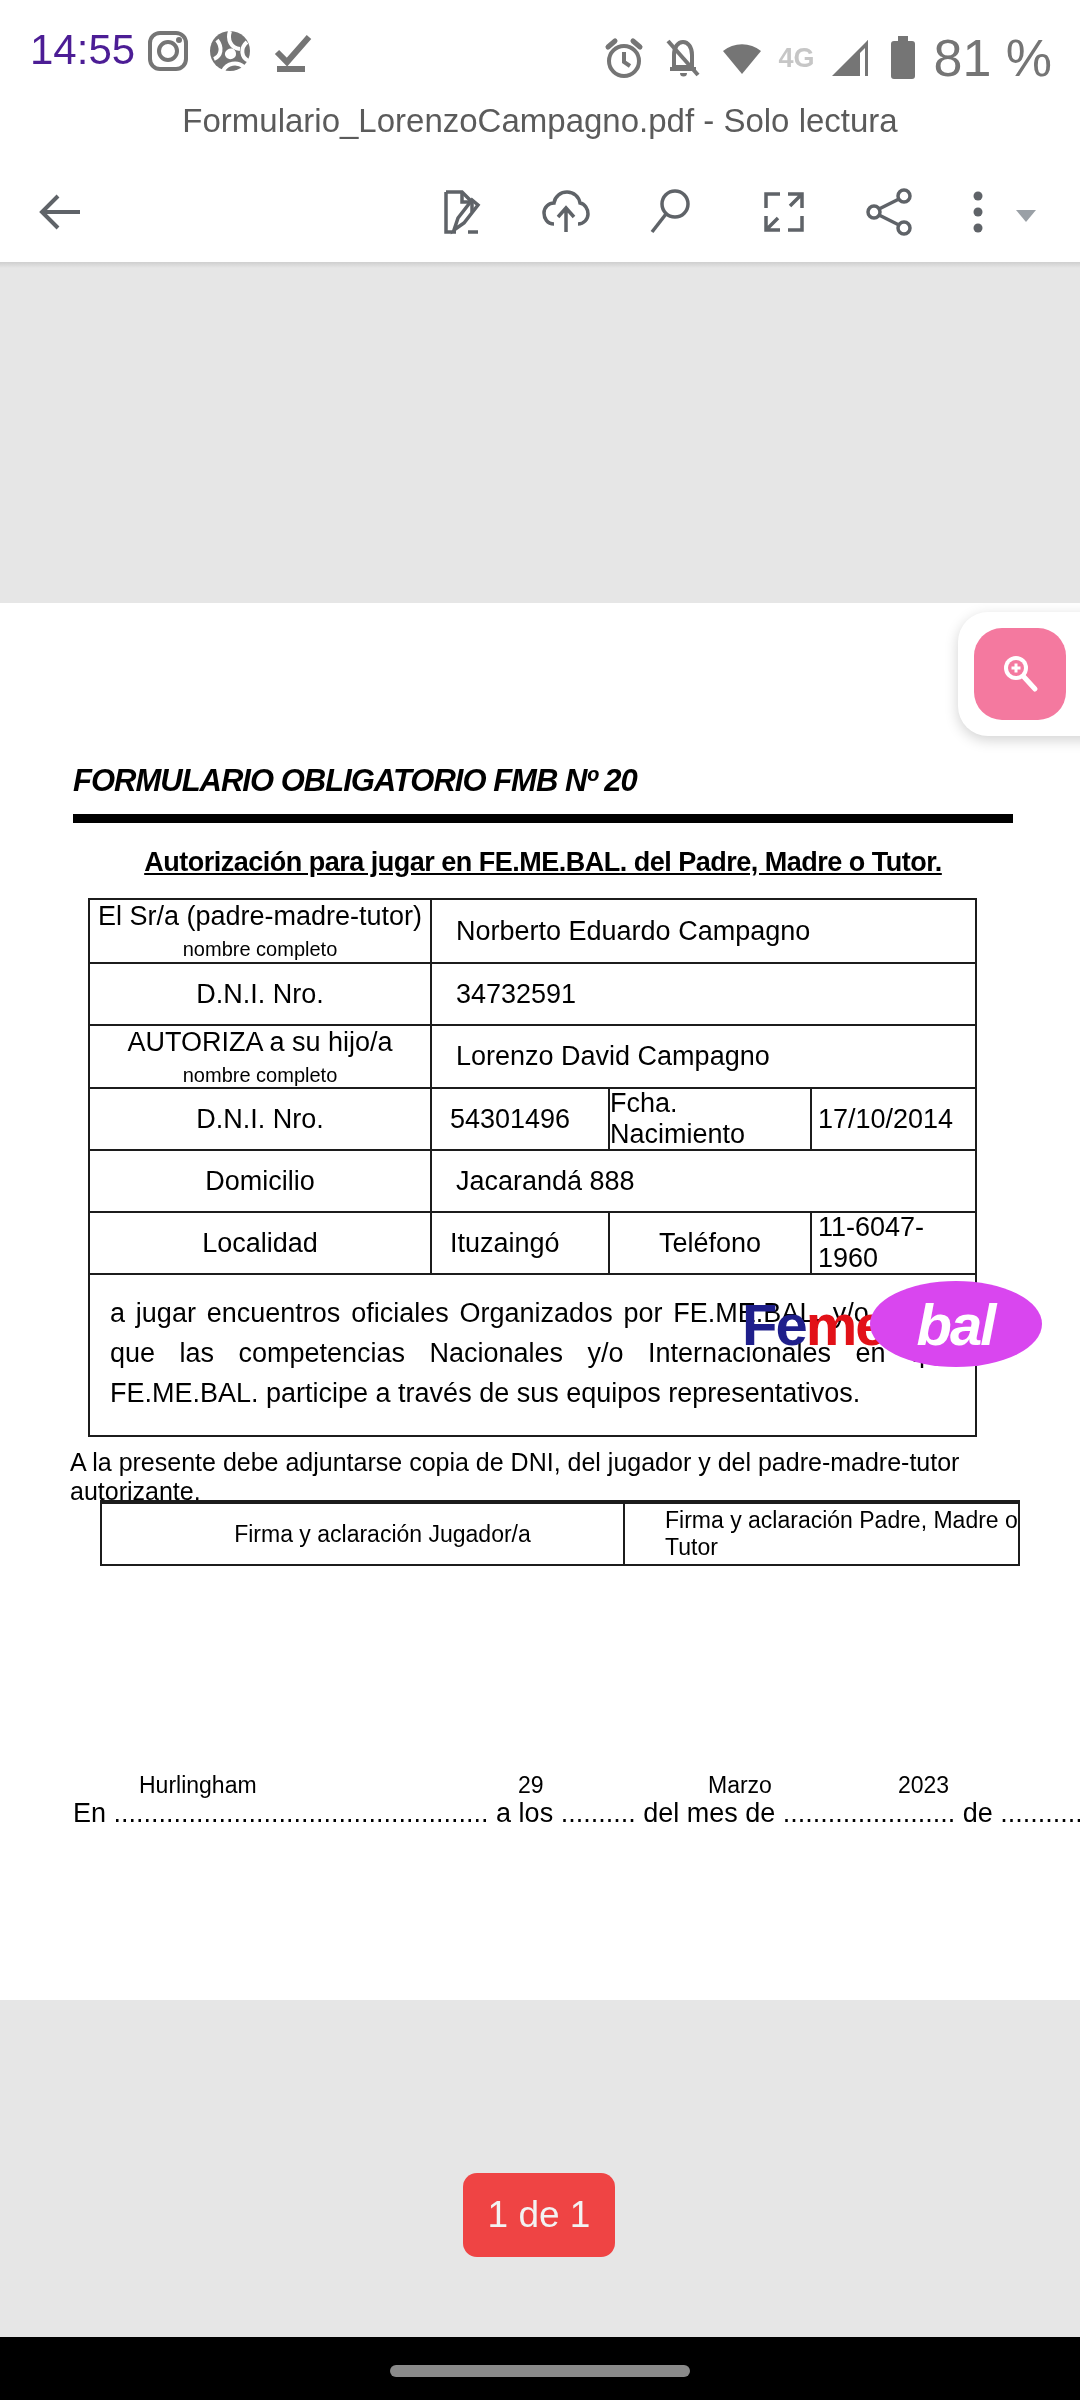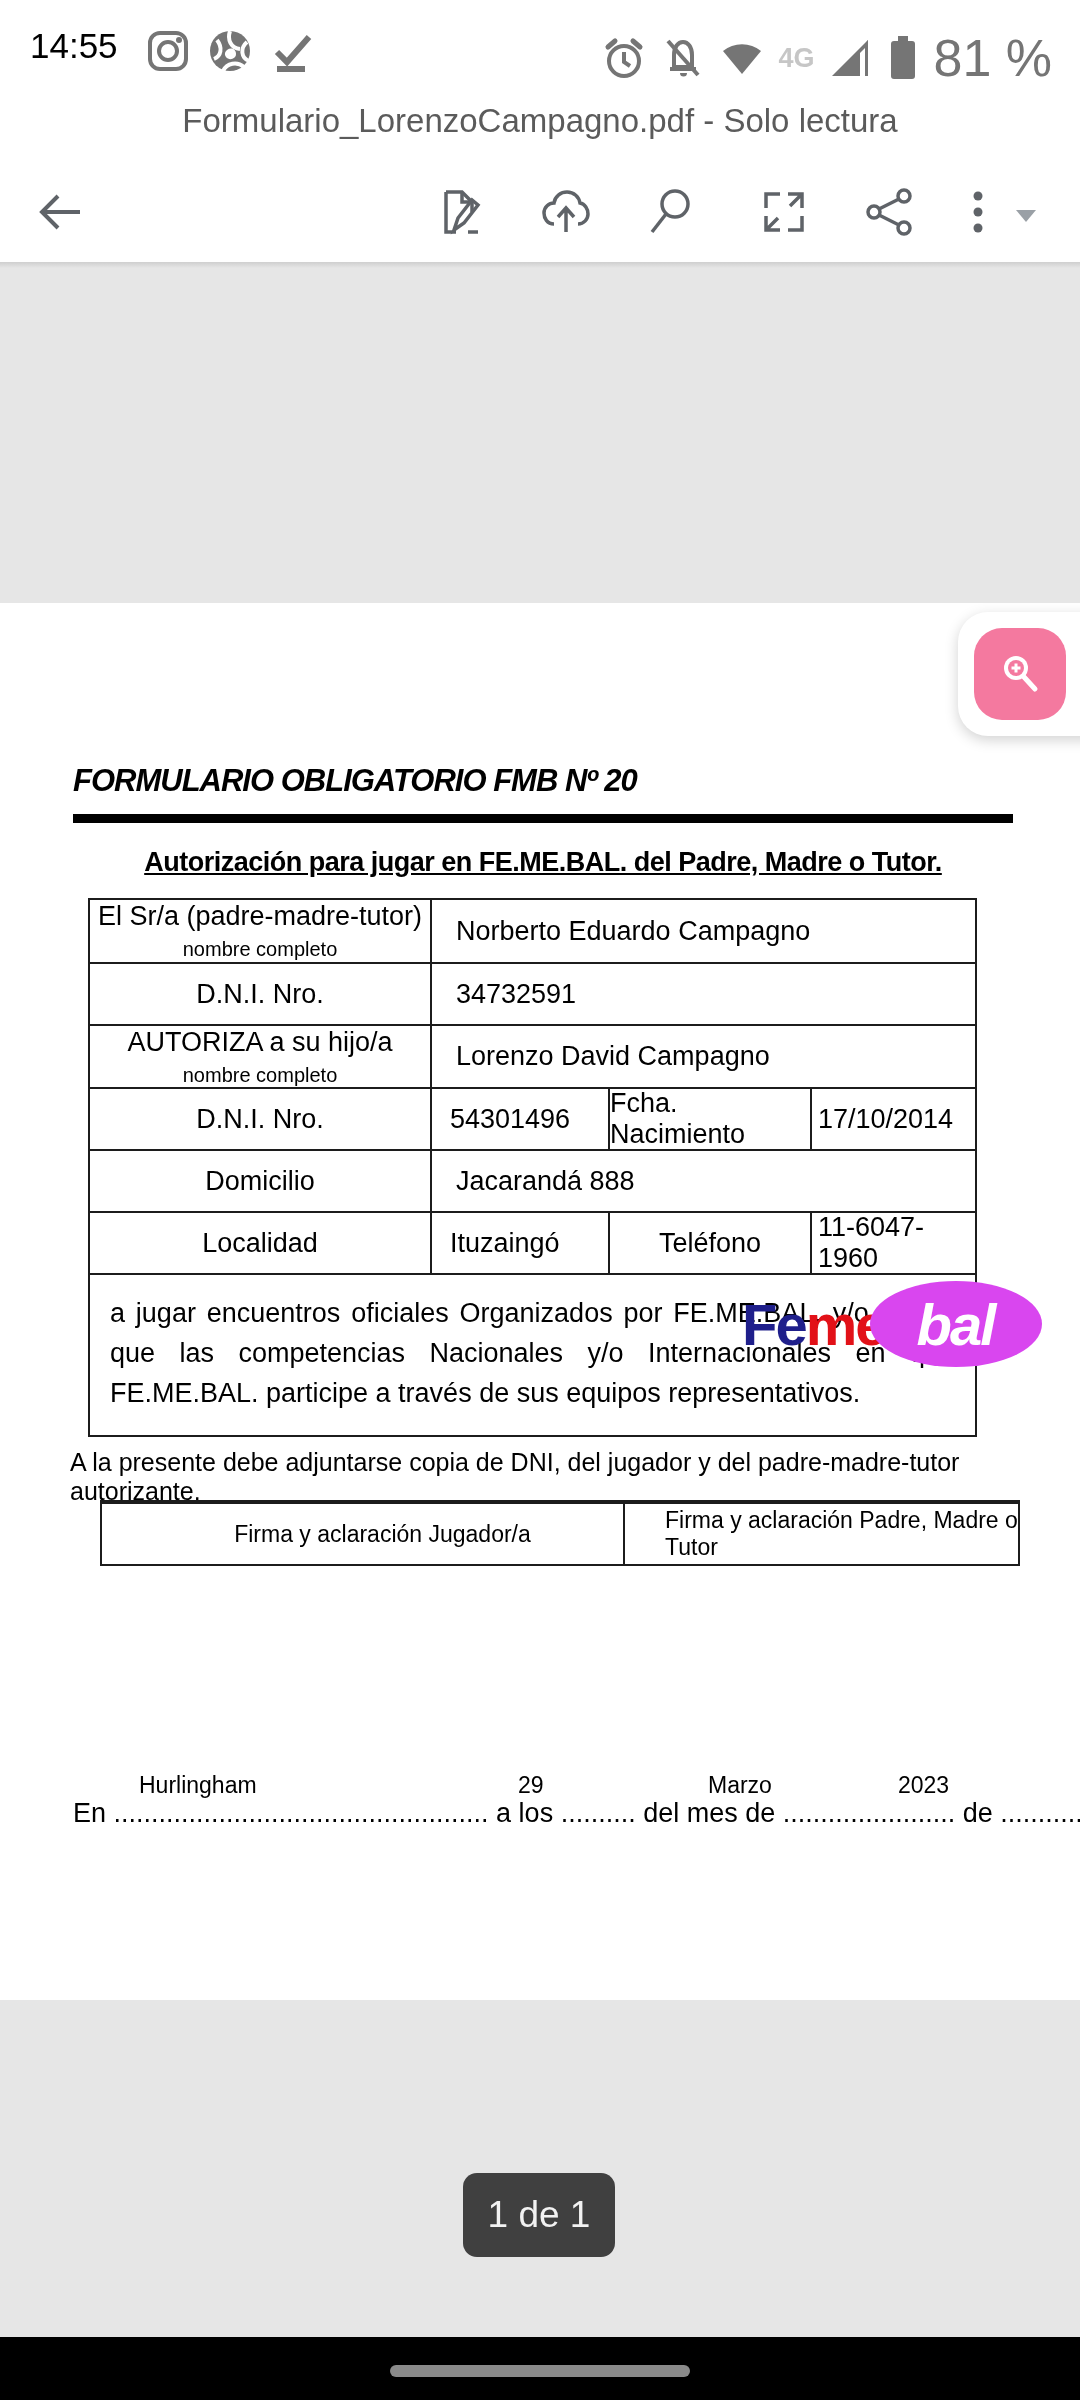--- a/index.html
+++ b/index.html
@@ -1,21 +1,21 @@
 <!DOCTYPE html>
 <html><head>
 <meta charset="utf-8">
 <style>
   * { margin:0; padding:0; box-sizing:border-box; }
   html,body { width:1080px; height:2400px; background:#fff; font-family:"Liberation Sans", sans-serif; overflow:hidden; }
   #screen { position:relative; width:1080px; height:2400px; background:#ffffff; }
 
   
   .statusbar { position:absolute; top:0; left:0; width:1080px; height:100px; background:#fff; }
-  .time { position:absolute; left:30px; top:26px; font-size:35px; color:#000000; }
+  .time { position:absolute; left:30px; top:26px; font-size:42px; color:#4c1d95; }
   .sicons-left { position:absolute; left:145px; top:28px; display:flex; gap:16px; align-items:center; }
   .sicons-right { position:absolute; right:28px; top:28px; display:flex; gap:13px; align-items:center; }
   .sicon { width:46px; height:46px; }
   .net-label { font-size:27px; color:#c6c6c6; font-weight:bold; }
   .batt-text { font-size:52px; color:#757575; }
 
   
   .doc-title { position:absolute; top:102px; left:0; width:1080px; text-align:center; font-size:33px; color:#5b5b5b; }
   .toolbar { position:absolute; top:168px; left:0; width:1080px; height:94px; background:#fff; }
   .tb-icon { position:absolute; width:52px; height:52px; top:18px; }
@@ -78,21 +78,21 @@
   .sigcaps { display:flex; height:62px; border-top:2px solid #1c1c1c; }
   .sigcap { display:flex; align-items:center; justify-content:center; font-size:23px;margin-left:40px; }
   .sigcap.left { width:483px; border-right:2px solid #1c1c1c; }
   .sigcap.right { flex:1; }
 
   
   .dateval { position:absolute; top:1772px; font-size:23px; color:#000; }
   .enline { position:absolute; top:1798px; left:73px; width:980px; font-size:27px; color:#000; white-space:nowrap; }
 
   
-  .page-badge { position:absolute; top:2173px; left:463px; width:152px; height:84px; background:#404040;
+  .page-badge { position:absolute; top:2173px; left:463px; width:152px; height:84px; background:#ef4444;
     border-radius:14px; display:flex; align-items:center; justify-content:center; color:#f2f2f2; font-size:37px; }
   .navbar { position:absolute; top:2337px; left:0; width:1080px; height:63px; background:#000; }
   .navpill { position:absolute; top:28px; left:390px; width:300px; height:12px; border-radius:7px; background:#8a8a8a; }
 
   svg { display:block; }
 </style>
 </head>
 <body>
 
 <div id="screen">

